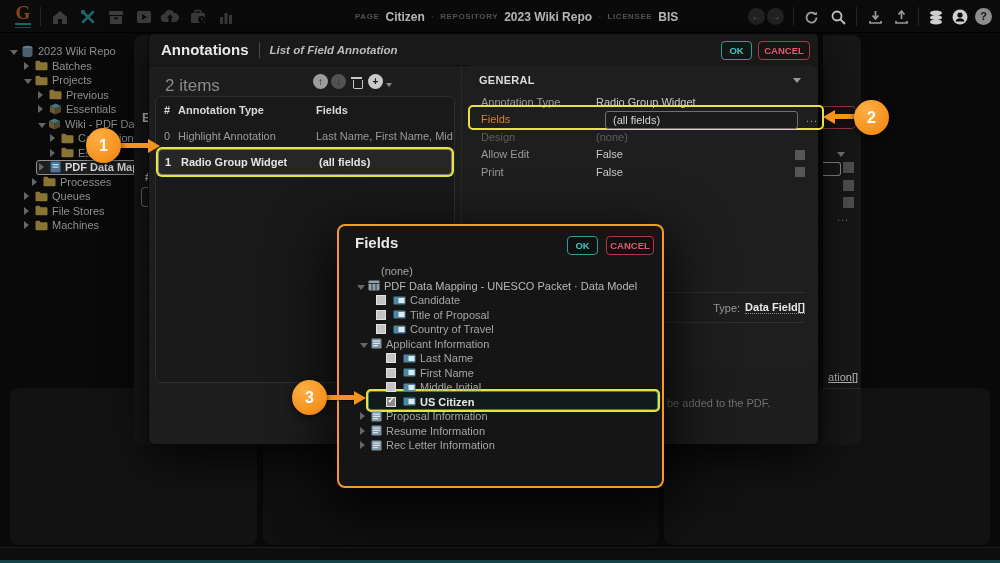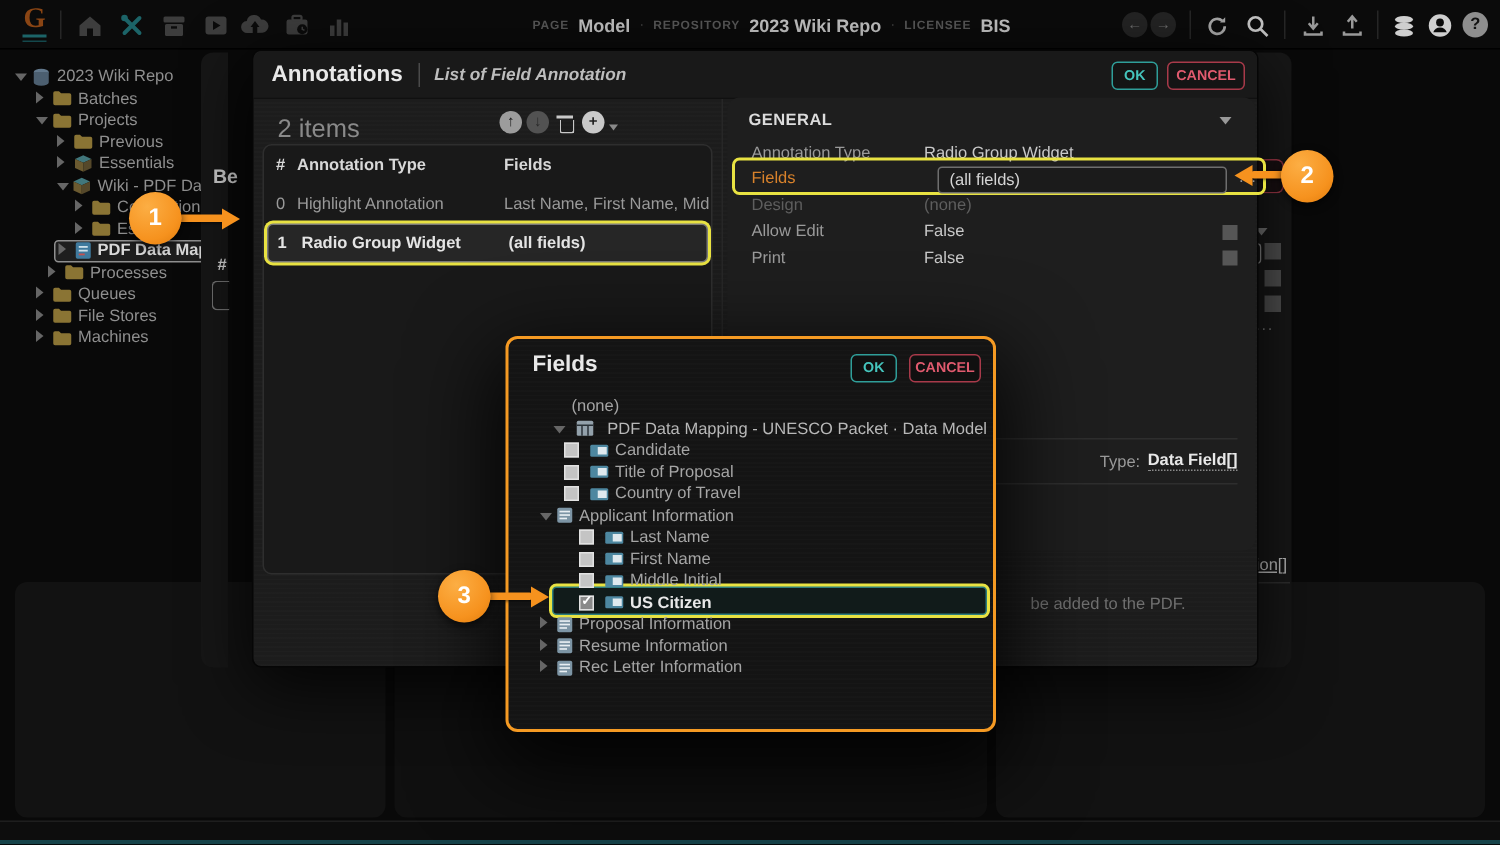--- a/index.html
+++ b/index.html
@@ -55,21 +55,21 @@
   .frag-chevron { position:absolute; left:14px; top:117px; border-left:4px solid transparent;
                   border-right:4px solid transparent; border-top:5px solid #777; }
   .frag-input { position:absolute; left:0; top:127px; width:18px; height:14px;
                 border:1px solid #8a8a8a; border-left:none; border-radius:0 3px 3px 0; }
   .frag-cb { position:absolute; left:20px; width:11px; height:11px; background:#4f4f4f; }
   .frag-dots { position:absolute; left:14px; top:176px; color:#6f6f6f; font-size:11px; letter-spacing:1px; }
   .frag-link { position:absolute; right:3px; top:336px; font-size:11px; color:#c2c2c2; text-decoration:underline; white-space:nowrap; }
   .frag-line { position:absolute; left:0; top:353px; width:37px; height:1px; background:#2e2e2e; }
 
   
-  .modal { position:absolute; left:168px; top:33px; width:671px; height:412px;
+  .modal { position:absolute; left:148px; top:33px; width:671px; height:412px;
            background:#1c1c1c; border:1px solid #060606; border-radius:6px; z-index:5;
            box-shadow:0 12px 45px rgba(0,0,0,.8);
            background-image:repeating-linear-gradient(0deg, rgba(255,255,255,.012) 0 1px, transparent 1px 3px); }
   .modal-header { position:absolute; left:0; top:0; right:0; height:32px; background:#191919;
                   border-bottom:1px solid #101010; border-radius:6px 6px 0 0;
                   display:flex; align-items:center; padding:0 12px; }
   .modal-title { font-size:15px; font-weight:bold; color:#e8e8e8; }
   .title-sep { width:1px; height:16px; background:#4a4a4a; margin:0 10px; }
   .modal-sub { font-size:11.5px; font-style:italic; font-weight:bold; color:#bdbdbd; }
   .btn { position:absolute; top:7px; height:19px; border-radius:4px; font-size:9.5px; font-weight:bold;
@@ -134,21 +134,21 @@
              box-shadow:0 18px 55px 8px rgba(0,0,0,.85);
              background-image:repeating-linear-gradient(0deg, rgba(255,255,255,.012) 0 1px, transparent 1px 3px); }
   .fd-title { position:absolute; left:16px; top:8px; font-size:15px; font-weight:bold; color:#e8e8e8; }
   .fd-btn { position:absolute; top:10px; height:19px; border-radius:4px; font-size:9.5px; font-weight:bold;
             text-align:center; line-height:17px; background:#101010; }
   .tree { position:absolute; left:0; top:38px; right:4px; }
   .trow { position:relative; display:flex; align-items:center; height:14.5px; font-size:11px; color:#a5a5a5; white-space:nowrap; z-index:2; }
   .trow .t-label { margin-left:4px; }
   .trow.root { color:#b8b8b8; }
   .ind-none { padding-left:38px; }
-  .ind-root { padding-left:30px;justify-content:space-between; }
+  .ind-root { padding-left:18px; }
   .ind-g1 { padding-left:21px; }
   .ind-cb1 { padding-left:37px; }
   .ind-cb2 { padding-left:47px; }
   .cb { width:10px; height:10px; border:1px solid #e2e2e2; background:#c4c4c4; flex:0 0 auto; margin-right:5px; }
   .cb.checked { background:#8a8a8a; position:relative; }
   .cb.checked::before { content:"✓"; position:absolute; left:0.5px; top:-2.5px; color:#fff; font-size:9px; font-weight:bold; }
   .us-box { position:absolute; left:29px; top:127px; width:290px; height:19px;
             border:1px solid #2d7d7d; border-radius:3px; background:#111b1a;
             box-shadow:0 0 0 2px #e8e242; z-index:1; }
   .trow.sel-row { color:#e8e8e8; font-weight:bold; }
@@ -219,21 +219,21 @@
     <span class="icon-btn" style="left:216px">
       <svg width="18" height="18" viewBox="0 0 18 18">
         <rect x="3" y="9" width="3" height="7" fill="#3d3d3d"></rect>
         <rect x="7.5" y="5" width="3" height="11" fill="#3d3d3d"></rect>
         <rect x="12" y="7" width="3" height="9" fill="#3d3d3d"></rect>
         </svg>
       </span>
 
     <div class="tb-text" style="left:355px">
       <span class="tb-label">PAGE</span>
-      <span class="tb-value">Model</span>
+      <span class="tb-value">Citizen</span>
       <span class="tb-dot">·</span>
       <span class="tb-label">REPOSITORY</span>
       <span class="tb-value">2023 Wiki Repo</span>
       <span class="tb-dot">·</span>
       <span class="tb-label">LICENSEE</span>
       <span class="tb-value">BIS</span>
     </div>
 
     <span class="nav-circle" style="left:748px">←</span>
     <span class="nav-circle" style="left:767px">→</span>

